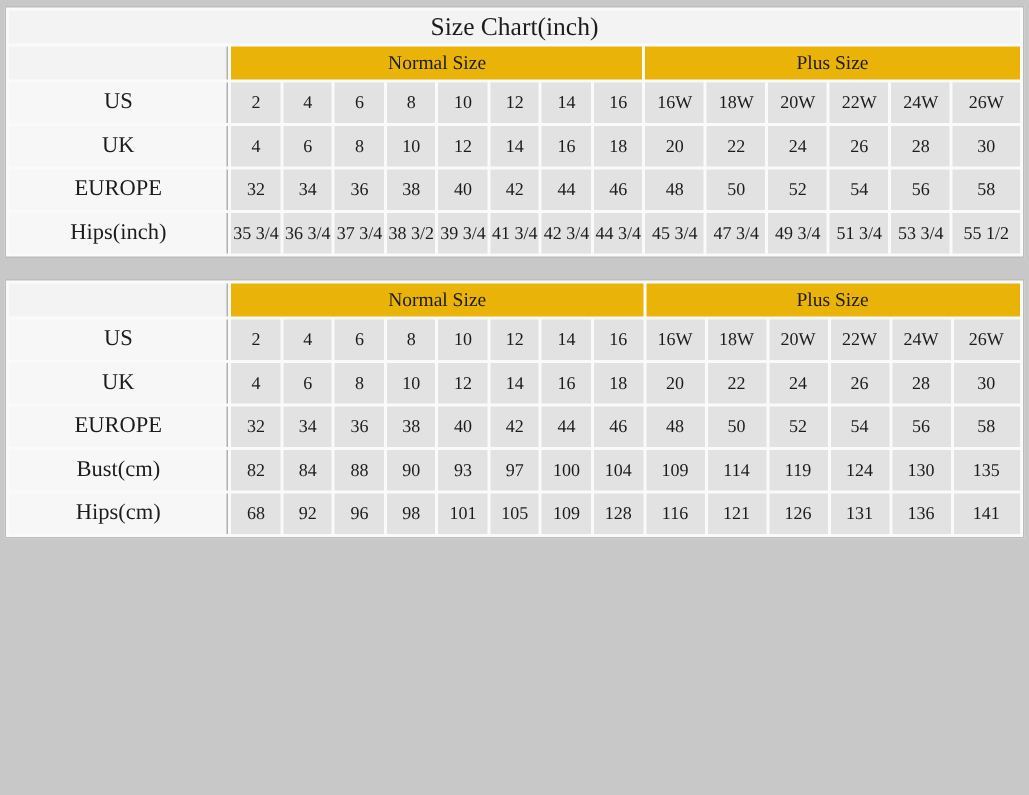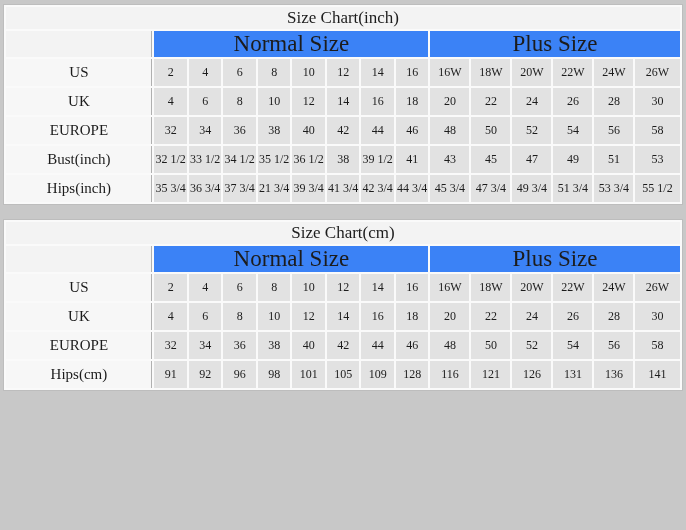--- a/index.html
+++ b/index.html
@@ -40,22 +40,22 @@
   .title-cell {
     background: #f3f3f3;
     font-size: 17px;
     height: 22px;
   }
   .corner-cell {
     background: #f3f3f3;
     border-right: 1px solid #b0b0b0;
   }
   .group-cell {
-    background: #3b82f6;
-    font-size: 23px;
+    background: #eab308;
+    font-size: 13px;
     height: 22px;
   }
   td.label-cell {
     background: #f7f7f7;
     border-right: 1px solid #b0b0b0;
     font-size: 15px;
     height: 27px;
   }
   td.data-cell {
     background: #e2e2e2;
@@ -142,42 +142,25 @@
           <td class="data-cell">44</td>
           <td class="data-cell">46</td>
           <td class="data-cell">48</td>
           <td class="data-cell">50</td>
           <td class="data-cell">52</td>
           <td class="data-cell">54</td>
           <td class="data-cell">56</td>
           <td class="data-cell">58</td>
         </tr>
         <tr>
-          <td class="label-cell">Bust(inch)</td>
-          <td class="data-cell">32 1/2</td>
-          <td class="data-cell">33 1/2</td>
-          <td class="data-cell">34 1/2</td>
-          <td class="data-cell">35 1/2</td>
-          <td class="data-cell">36 1/2</td>
-          <td class="data-cell">38</td>
-          <td class="data-cell">39 1/2</td>
-          <td class="data-cell">41</td>
-          <td class="data-cell">43</td>
-          <td class="data-cell">45</td>
-          <td class="data-cell">47</td>
-          <td class="data-cell">49</td>
-          <td class="data-cell">51</td>
-          <td class="data-cell">53</td>
-        </tr>
-        <tr>
           <td class="label-cell">Hips(inch)</td>
           <td class="data-cell">35 3/4</td>
           <td class="data-cell">36 3/4</td>
           <td class="data-cell">37 3/4</td>
-          <td class="data-cell">21 3/4</td>
+          <td class="data-cell">38 3/2</td>
           <td class="data-cell">39 3/4</td>
           <td class="data-cell">41 3/4</td>
           <td class="data-cell">42 3/4</td>
           <td class="data-cell">44 3/4</td>
           <td class="data-cell">45 3/4</td>
           <td class="data-cell">47 3/4</td>
           <td class="data-cell">49 3/4</td>
           <td class="data-cell">51 3/4</td>
           <td class="data-cell">53 3/4</td>
           <td class="data-cell">55 1/2</td>
@@ -199,23 +182,20 @@
         <col style="width:32.5px">
         <col style="width:32.5px">
       <col style="width:39px">
         <col style="width:39px">
         <col style="width:39px">
         <col style="width:39px">
       <col style="width:39px">
         <col style="width:44px">
     </colgroup>
     <thead>
-      <tr>
-        <th class="title-cell" colspan="15">Size Chart(cm)</th>
-      </tr>
       <tr>
         <th class="corner-cell"></th>
         <th class="group-cell" colspan="8">Normal Size</th>
         <th class="group-cell" colspan="6">Plus Size</th>
       </tr>
     </thead>
     <tbody>
         <tr>
           <td class="label-cell">US</td>
           <td class="data-cell">2</td>
@@ -261,22 +241,39 @@
           <td class="data-cell">44</td>
           <td class="data-cell">46</td>
           <td class="data-cell">48</td>
           <td class="data-cell">50</td>
           <td class="data-cell">52</td>
           <td class="data-cell">54</td>
           <td class="data-cell">56</td>
           <td class="data-cell">58</td>
         </tr>
         <tr>
+          <td class="label-cell">Bust(cm)</td>
+          <td class="data-cell">82</td>
+          <td class="data-cell">84</td>
+          <td class="data-cell">88</td>
+          <td class="data-cell">90</td>
+          <td class="data-cell">93</td>
+          <td class="data-cell">97</td>
+          <td class="data-cell">100</td>
+          <td class="data-cell">104</td>
+          <td class="data-cell">109</td>
+          <td class="data-cell">114</td>
+          <td class="data-cell">119</td>
+          <td class="data-cell">124</td>
+          <td class="data-cell">130</td>
+          <td class="data-cell">135</td>
+        </tr>
+        <tr>
           <td class="label-cell">Hips(cm)</td>
-          <td class="data-cell">91</td>
+          <td class="data-cell">68</td>
           <td class="data-cell">92</td>
           <td class="data-cell">96</td>
           <td class="data-cell">98</td>
           <td class="data-cell">101</td>
           <td class="data-cell">105</td>
           <td class="data-cell">109</td>
           <td class="data-cell">128</td>
           <td class="data-cell">116</td>
           <td class="data-cell">121</td>
           <td class="data-cell">126</td>

